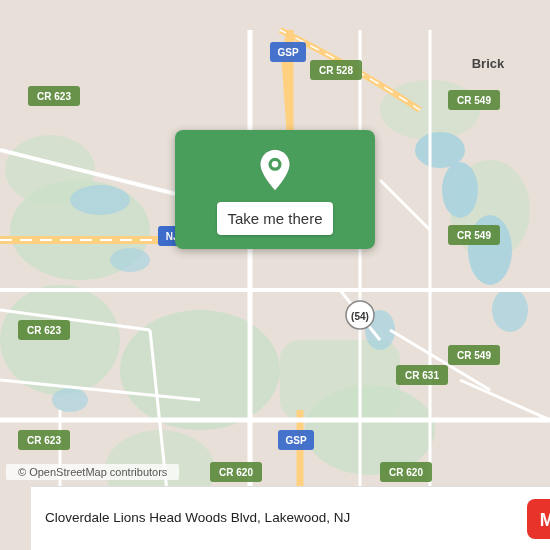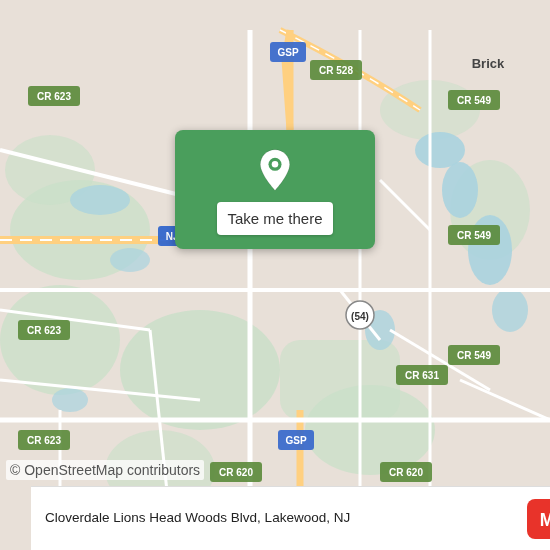--- a/index.html
+++ b/index.html
@@ -99,24 +99,24 @@
     #moovit-icon {
       width: 40px;
       height: 40px;
     }
 
     
     #osm-attr {
       position: absolute;
       bottom: 70px;
       left: 6px;
-      font-size: 14px;
+      font-size: 11px;
       color: #555;
       background: rgba(255,255,255,0.75);
-      padding: 2px 4px;
+      padding: 2px 12px;
       border-radius: 2px;
     }
   </style>
 </head>
 <body>
 
 <div id="map-container">
 
   <svg id="map-svg" viewBox="0 0 550 490" xmlns="http://www.w3.org/2000/svg">
 

